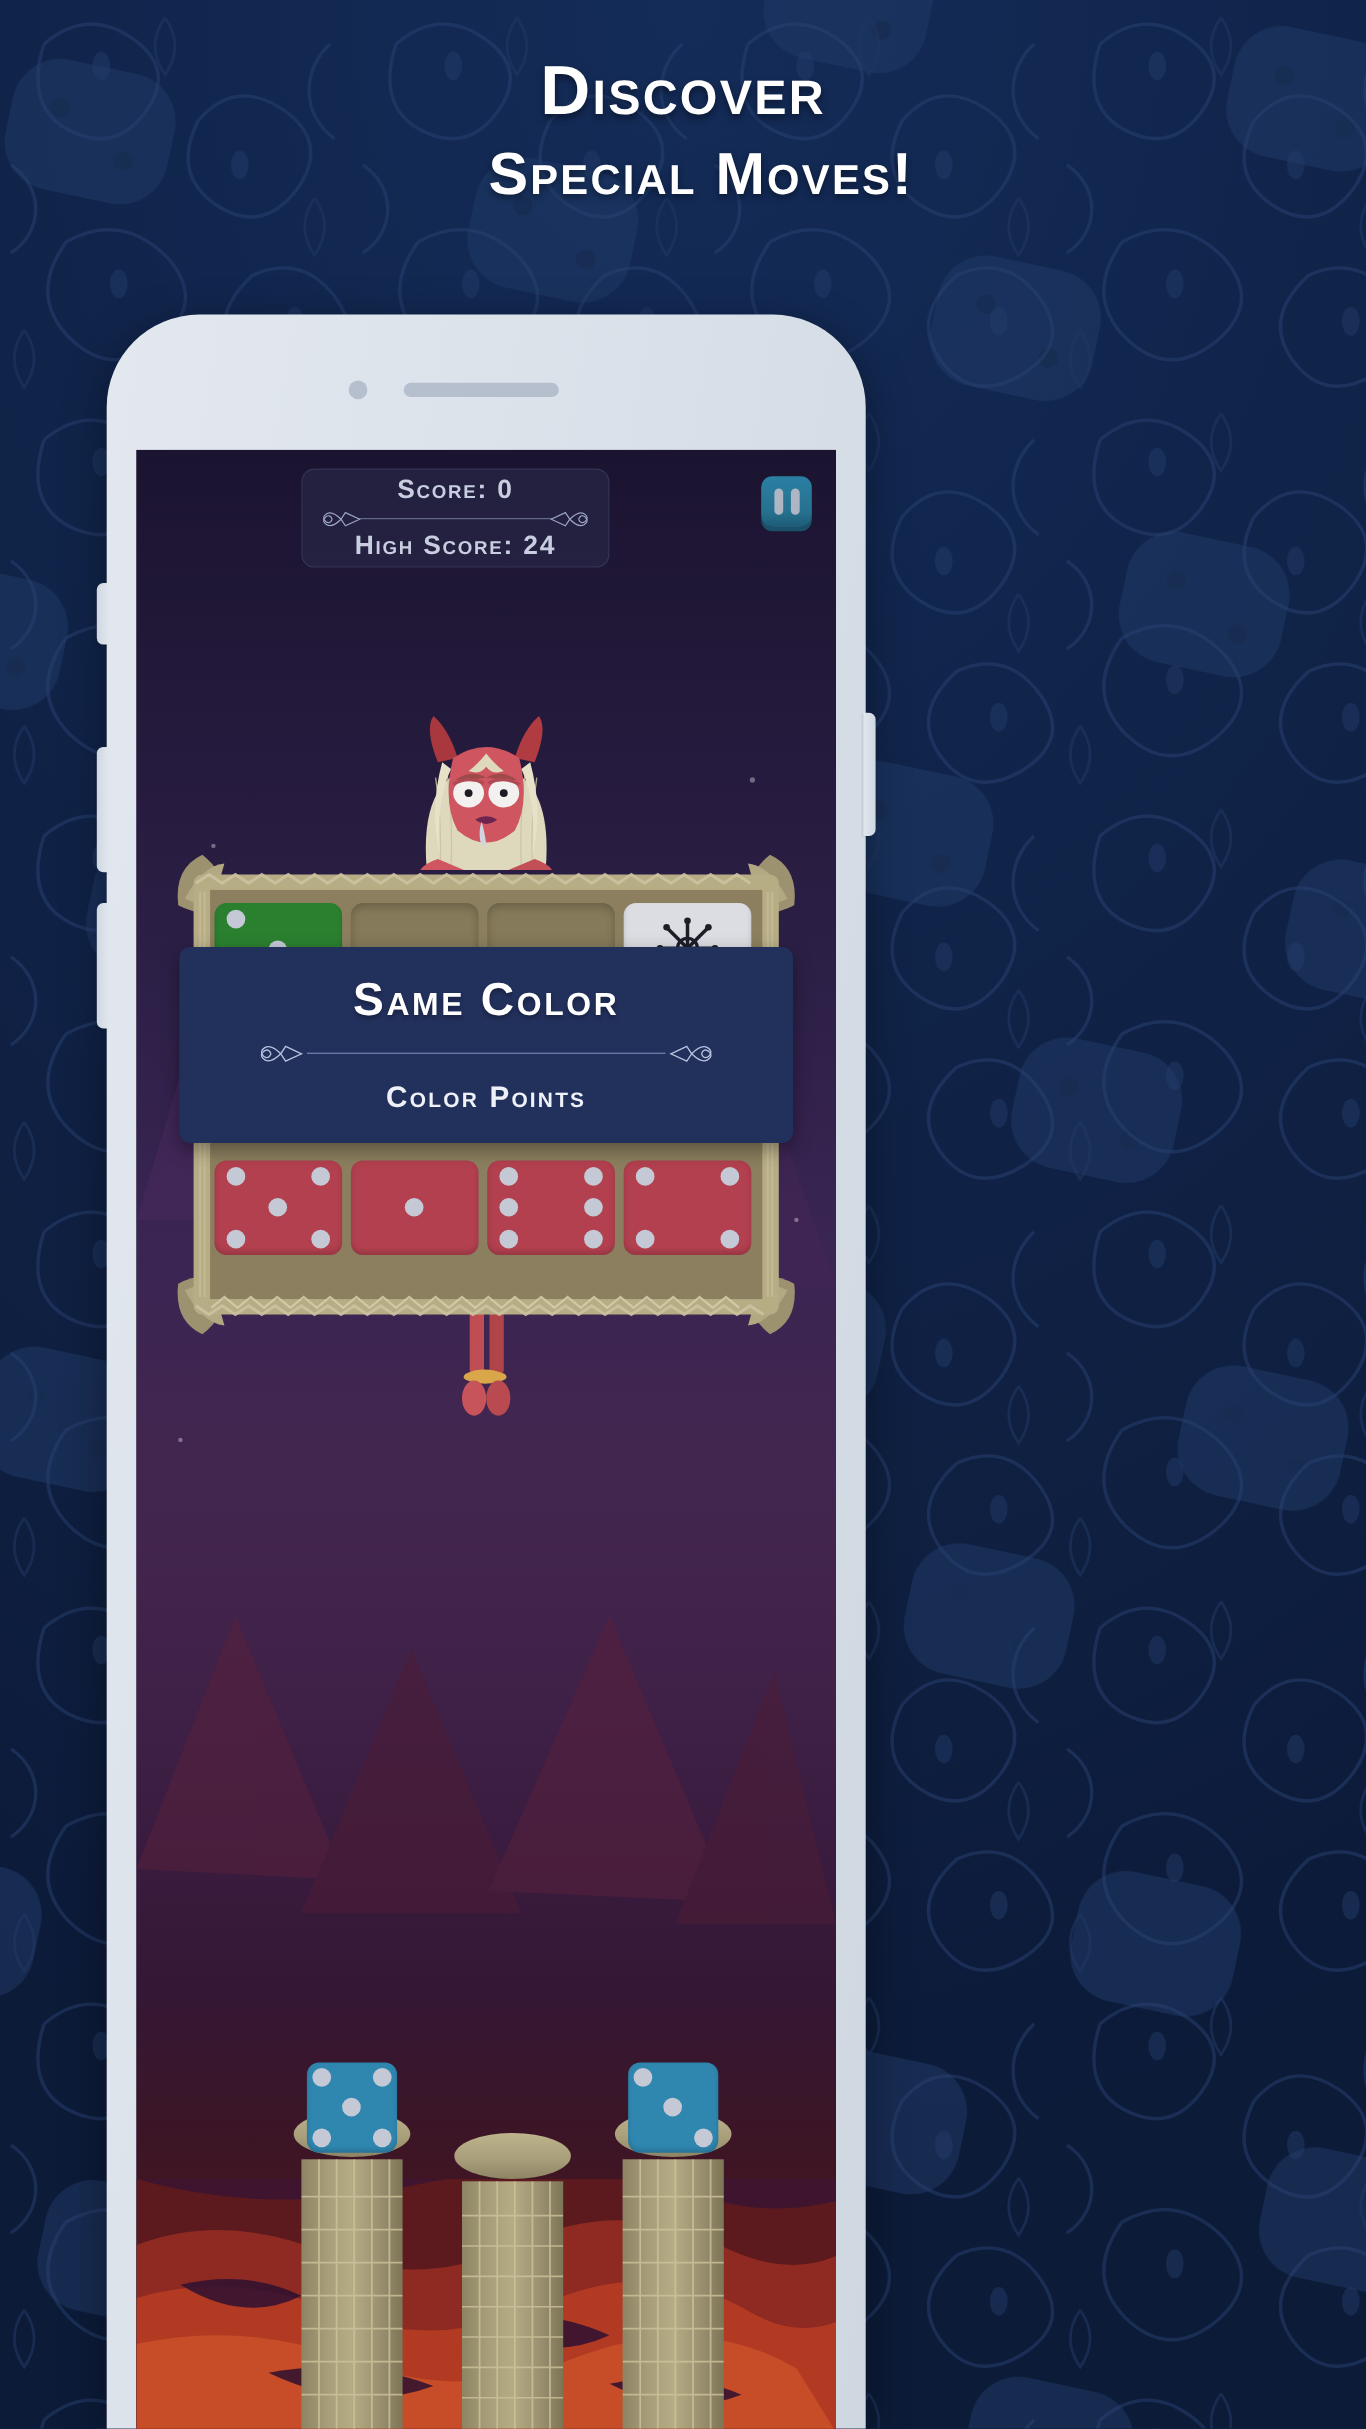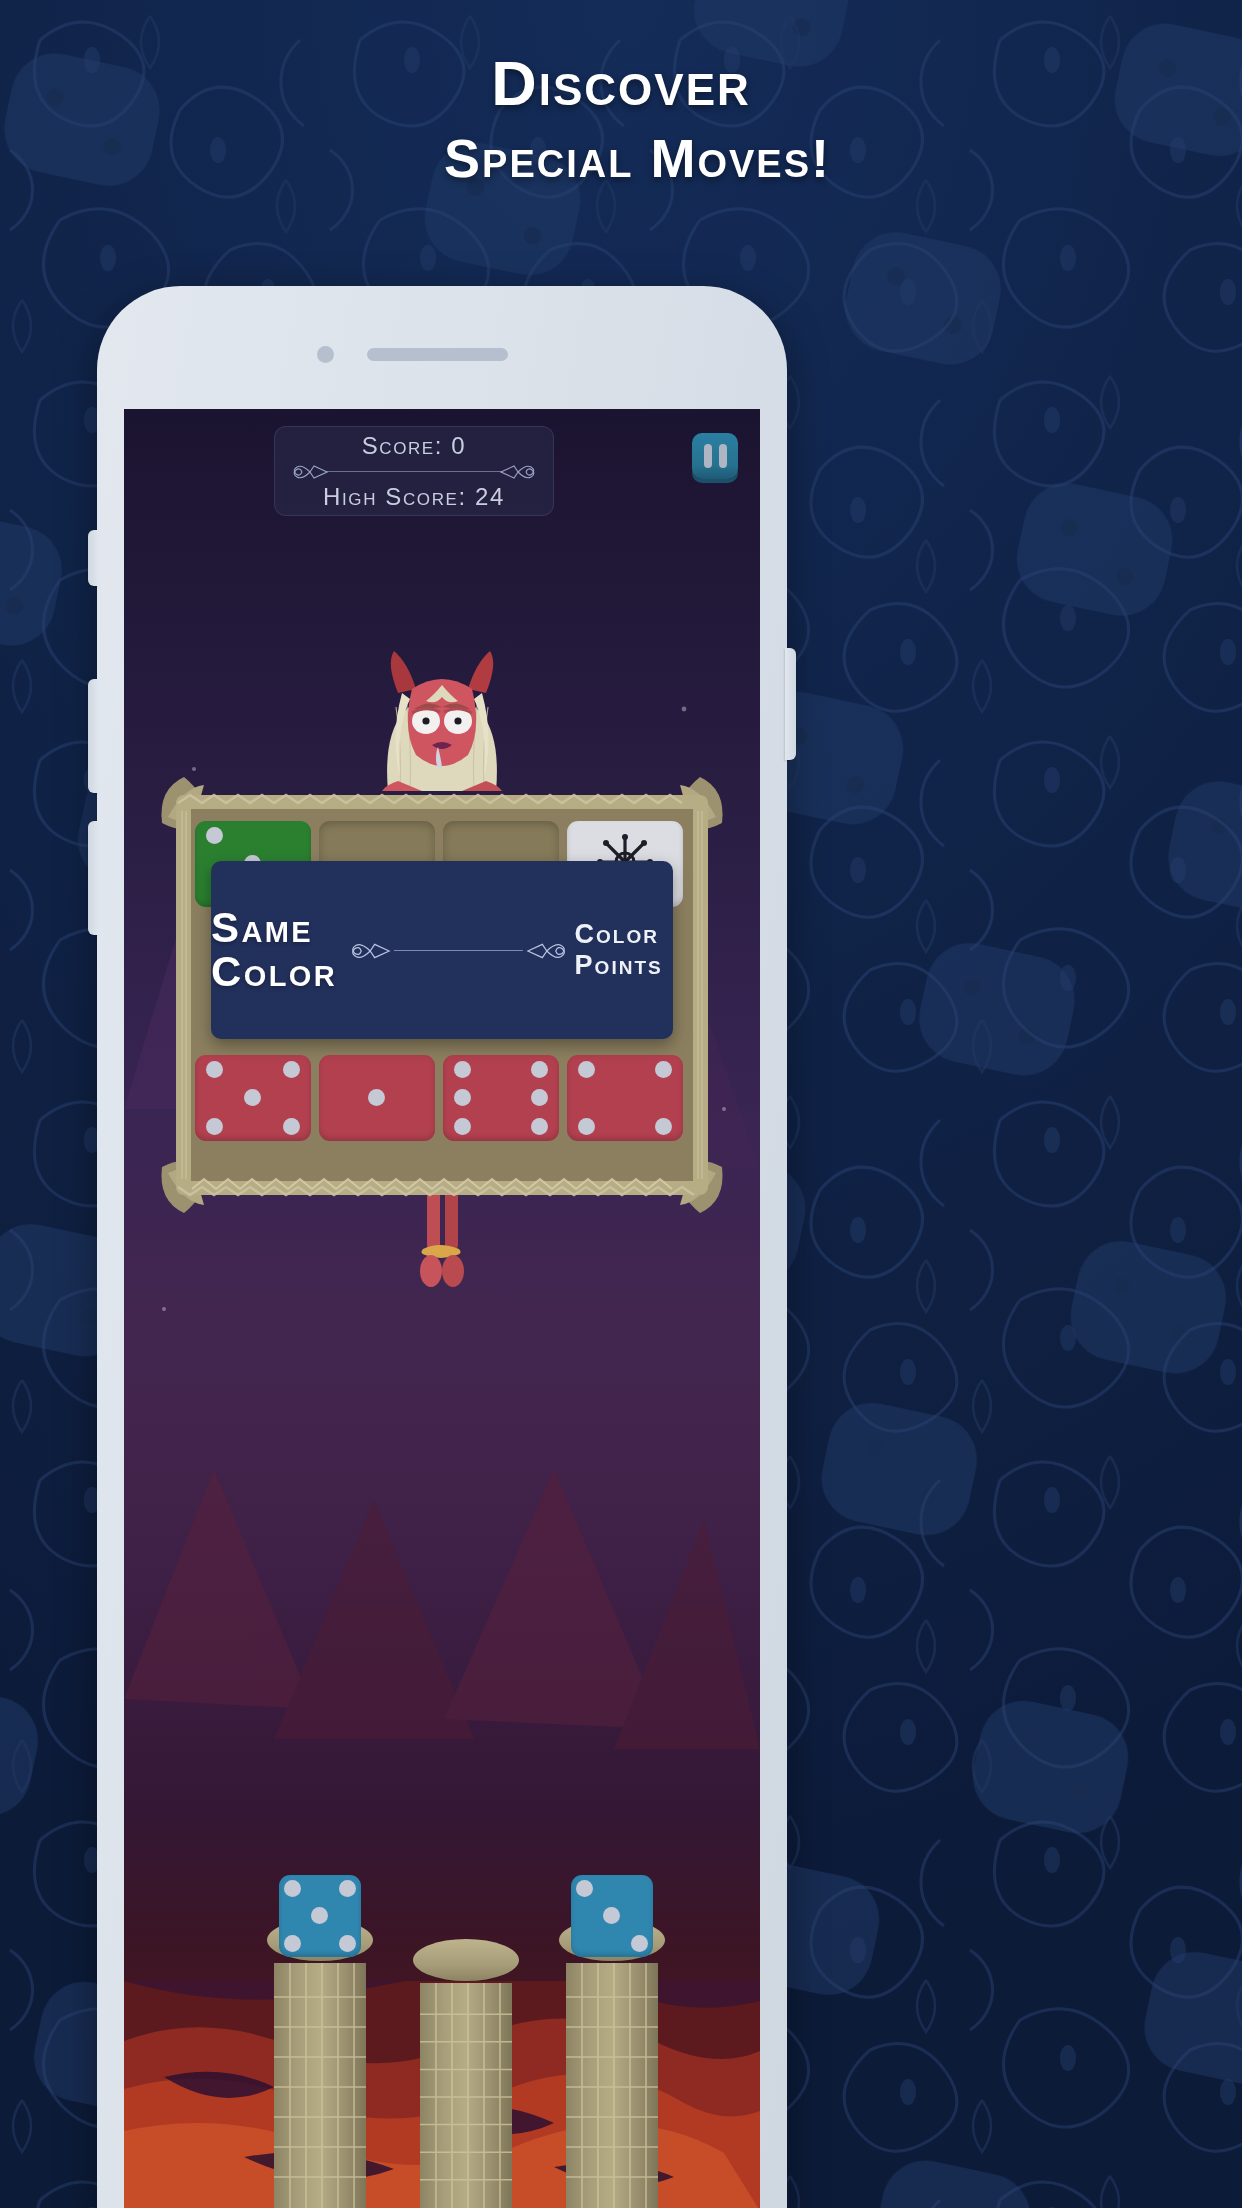--- a/index.html
+++ b/index.html
@@ -118,21 +118,21 @@
     background: rgba(41,40,72,0.62);
     border: 1px solid rgba(140,150,200,0.18);
     border-radius: 12px;
     display: flex; flex-direction: column;
     align-items: center; justify-content: center;
     z-index: 6;
   }
   .hud-line {
     color: #c8cee0;
     font-family: "Liberation Sans", sans-serif;
-    font-weight: 400;
+    font-weight: 700;
     font-variant: small-caps;
     letter-spacing: 1.6px;
     font-size: 24px;
     line-height: 1.05;
     white-space: nowrap;
     text-align: right;
   }
   .hud-divider {
     position: relative;
     width: 252px; height: 18px;
@@ -221,25 +221,25 @@
   }
   .p1 { grid-area: 1/1; } .p3 { grid-area: 1/3; }
   .p4 { grid-area: 2/1; } .p5 { grid-area: 2/2; } .p6 { grid-area: 2/3; }
   .p7 { grid-area: 3/1; } .p9 { grid-area: 3/3; }
 
   
   .move-card {
     position: absolute;
     left: 50%; transform: translateX(-50%);
     top: 452px;
-    width: 462px; height: 178px;
+    width: 558px; height: 178px;
     background: #22305c;
     border-radius: 10px;
     box-shadow: 0 6px 16px rgba(0,0,0,0.35);
-    display: flex; 
+    display: flex; flex-direction: column;
     align-items: center; justify-content: center;
     z-index: 8;
   }
   .move-title {
     color: #ffffff;
     font-weight: 700;
     font-variant: small-caps;
     letter-spacing: 2.4px;
     font-size: 42px;
     line-height: 1.05;

